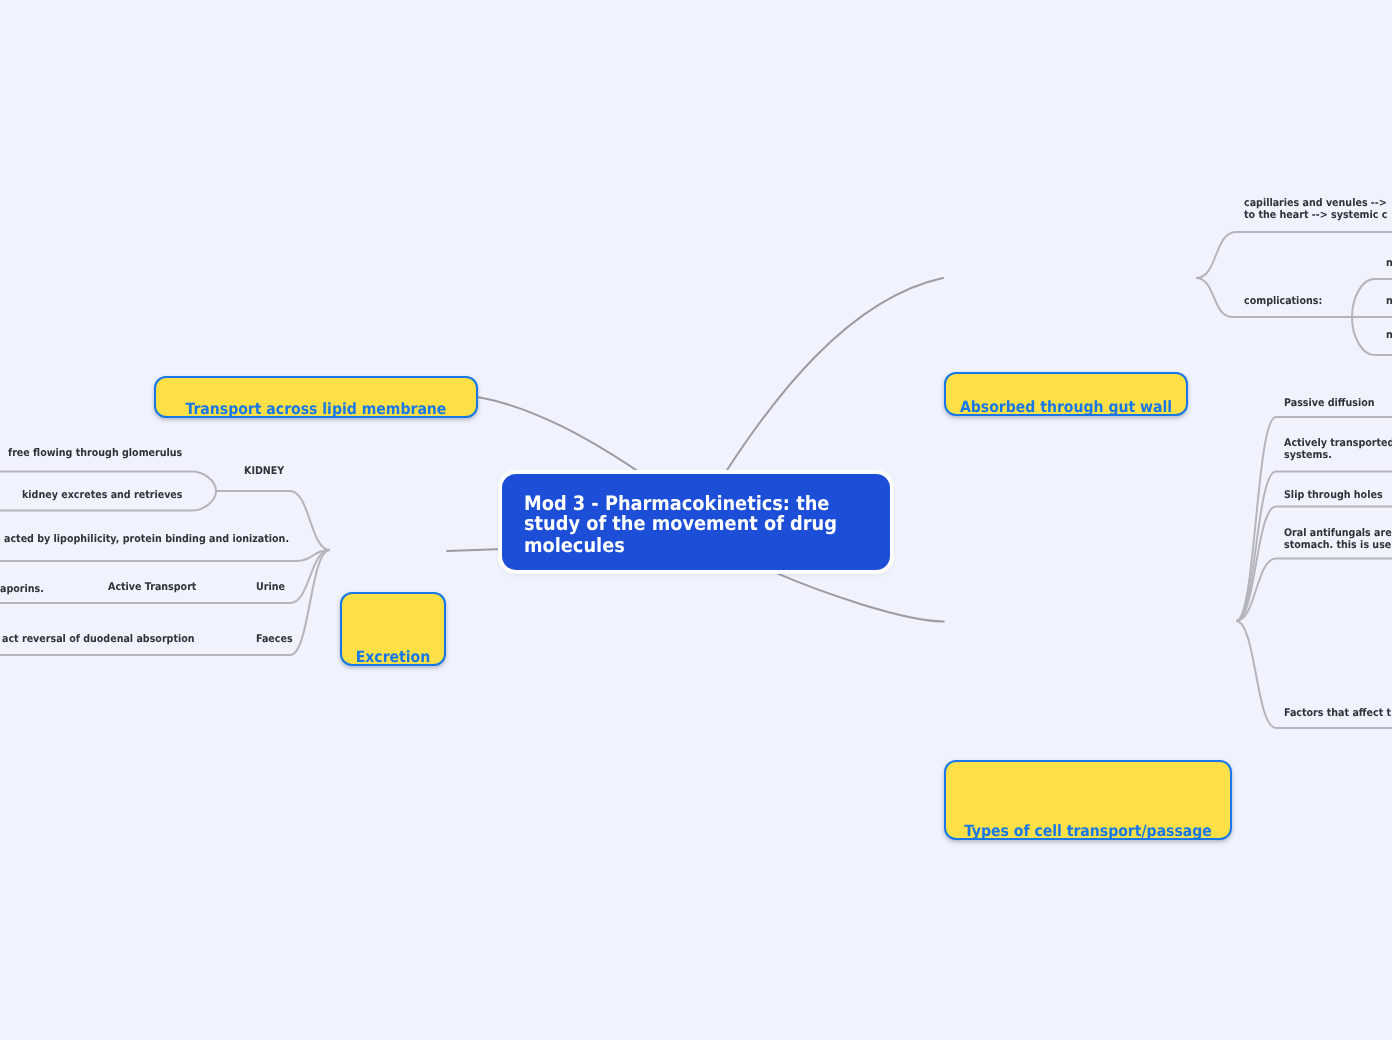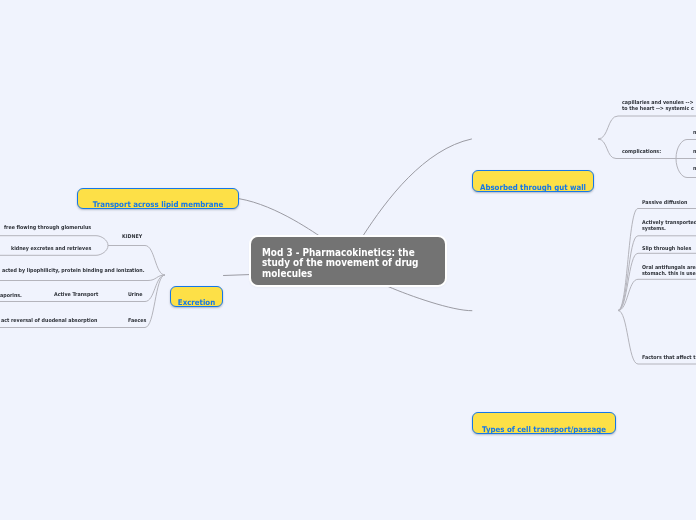--- a/index.html
+++ b/index.html
@@ -5,36 +5,36 @@
 <style>
   html,body{margin:0;padding:0;}
   body{width:696px;height:520px;overflow:hidden;background:#f0f3fd;
        font-family:"DejaVu Sans Condensed","DejaVu Sans",sans-serif;}
   #canvas{position:absolute;left:0;top:0;width:696px;height:520px;overflow:hidden;
           background:#f0f3fd;}
   svg.links{position:absolute;left:0;top:0;width:696px;height:520px;}
   .node{position:absolute;box-sizing:border-box;}
 
   .root{left:251px;top:237px;width:194px;height:48px;
-        background:#737373;color:#ffffff;border-radius:7px;
+        background:#1d4ed8;color:#ffffff;border-radius:7px;
         font-weight:bold;font-size:9.9px;line-height:10.4px;
         padding:11px 11px;
         box-shadow:0 0 0 2px #ffffff, 0 1px 3px rgba(60,70,90,.25);}
 
   .lvl1{background:#fde047;color:#1577e8;border:1.6px solid #1577e8;border-radius:6px;
         position:relative;
         will-change:transform;
         font-weight:bold;font-size:7.8px;line-height:1;white-space:nowrap;
         display:flex;align-items:flex-end;justify-content:center;
         box-shadow:0 1px 2px rgba(60,70,90,.35);}
   #n-transport{left:77px;top:188px;width:162px;height:21px;}
   .lvl1 > span{position:relative;top:0.5px;}
-  #n-excretion{left:170px;top:265px;width:53px;height:21px;}
+  #n-excretion{left:170px;top:275px;width:53px;height:37px;}
   #n-absorbed {left:472px;top:128px;width:122px;height:22px;}
-  #n-types    {left:472px;top:300px;width:144px;height:22px;margin-top:48px;}
+  #n-types    {left:472px;top:300px;width:144px;height:40px;}
 
   .leaf{color:#2e3239;font-size:5.3px;line-height:5.6px;white-space:pre;position:absolute;
         font-weight:bold;will-change:transform;}
 </style>
 </head>
 <body>
 
 <div id="canvas">
 
  <svg class="links" viewBox="0 0 696 520">

